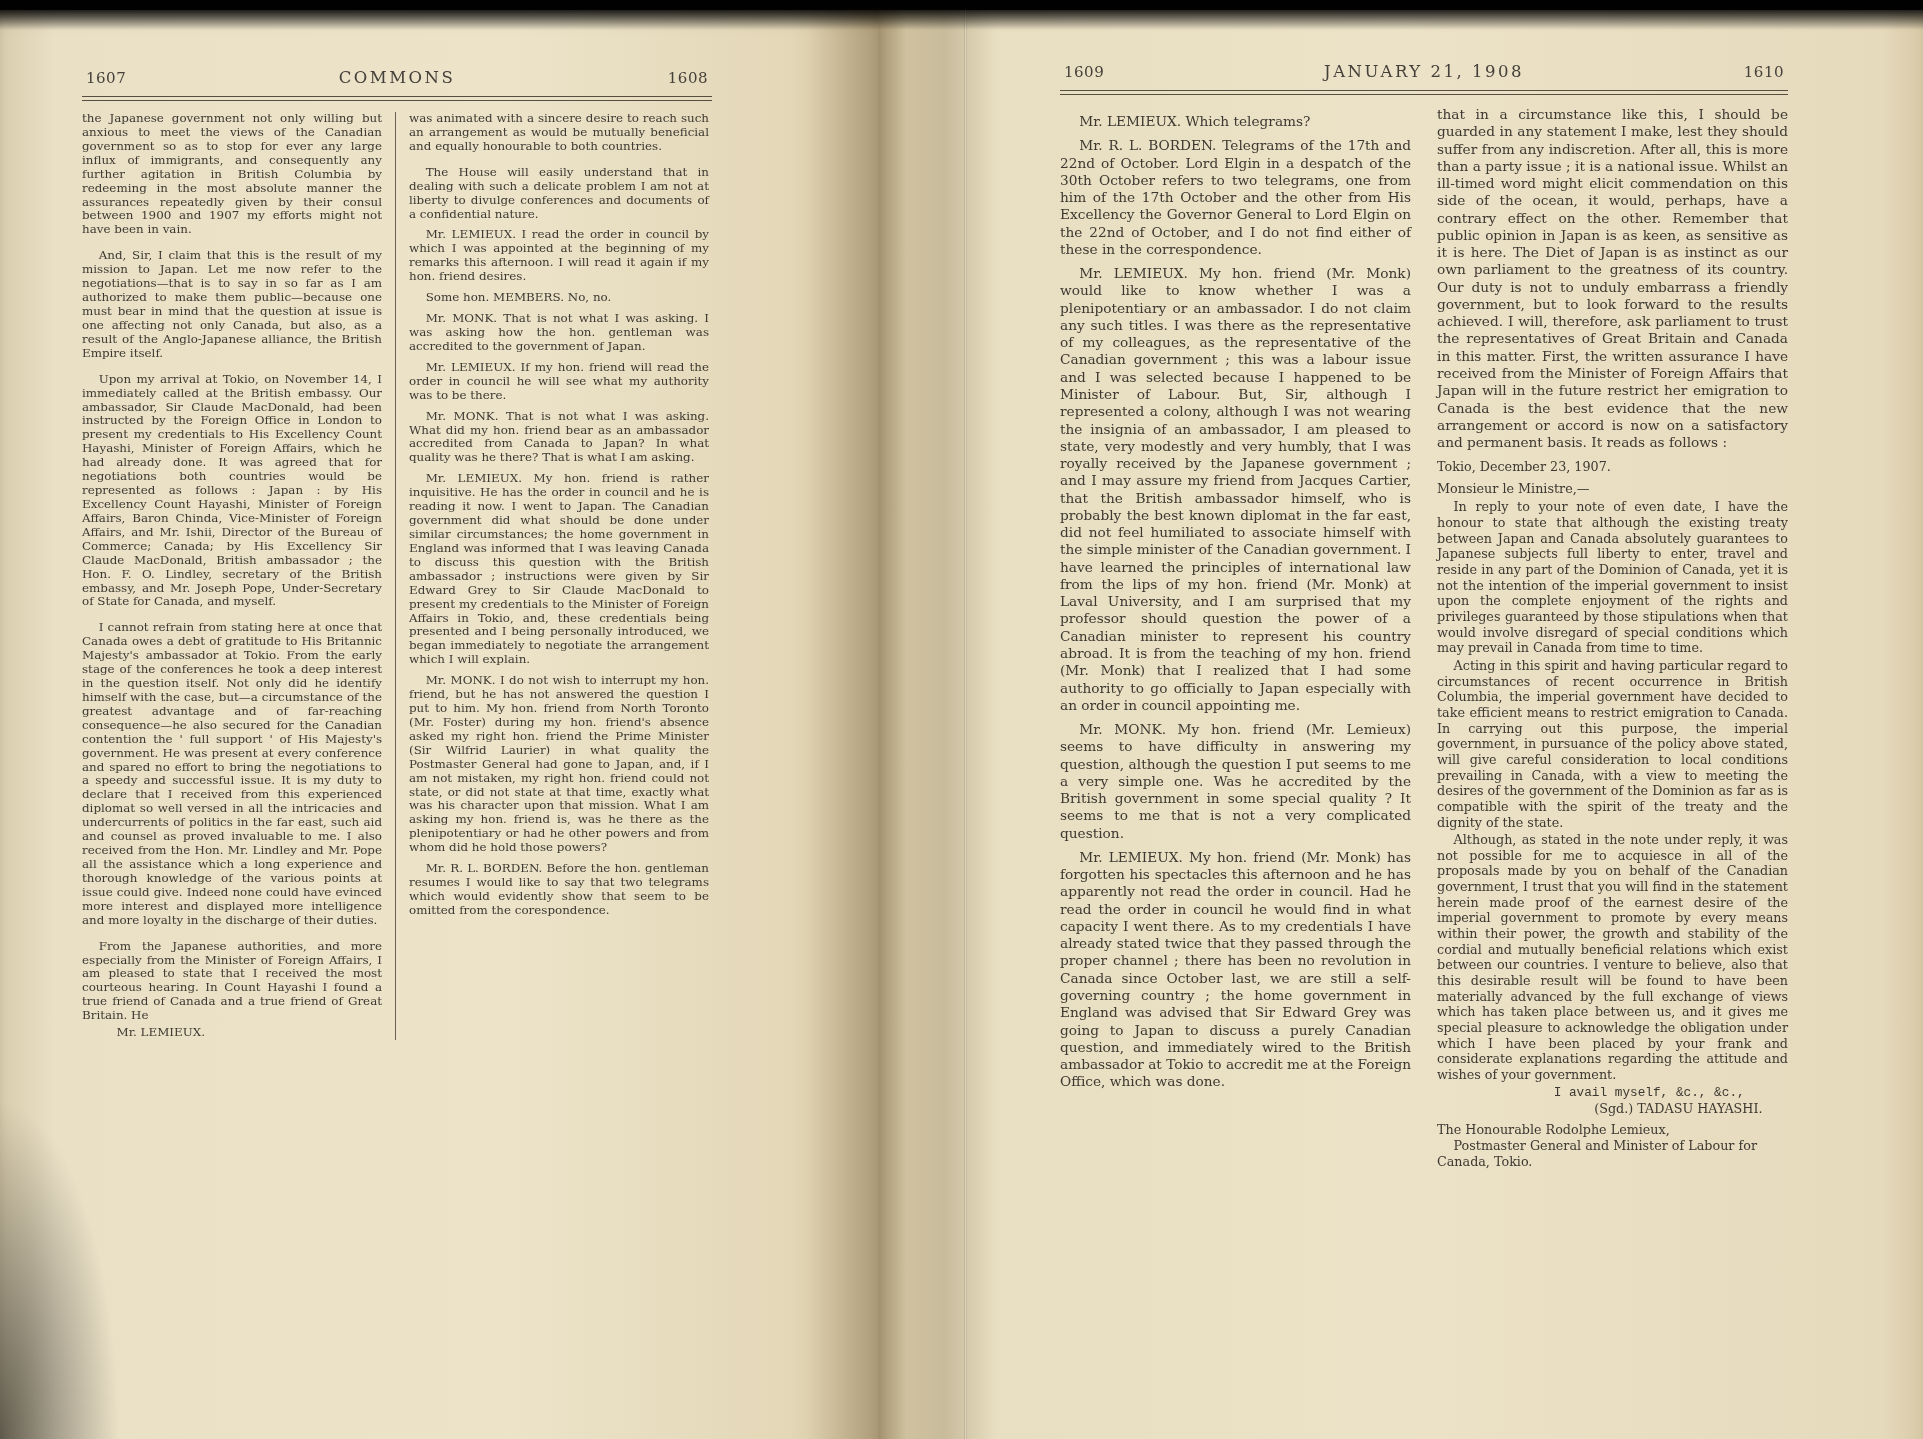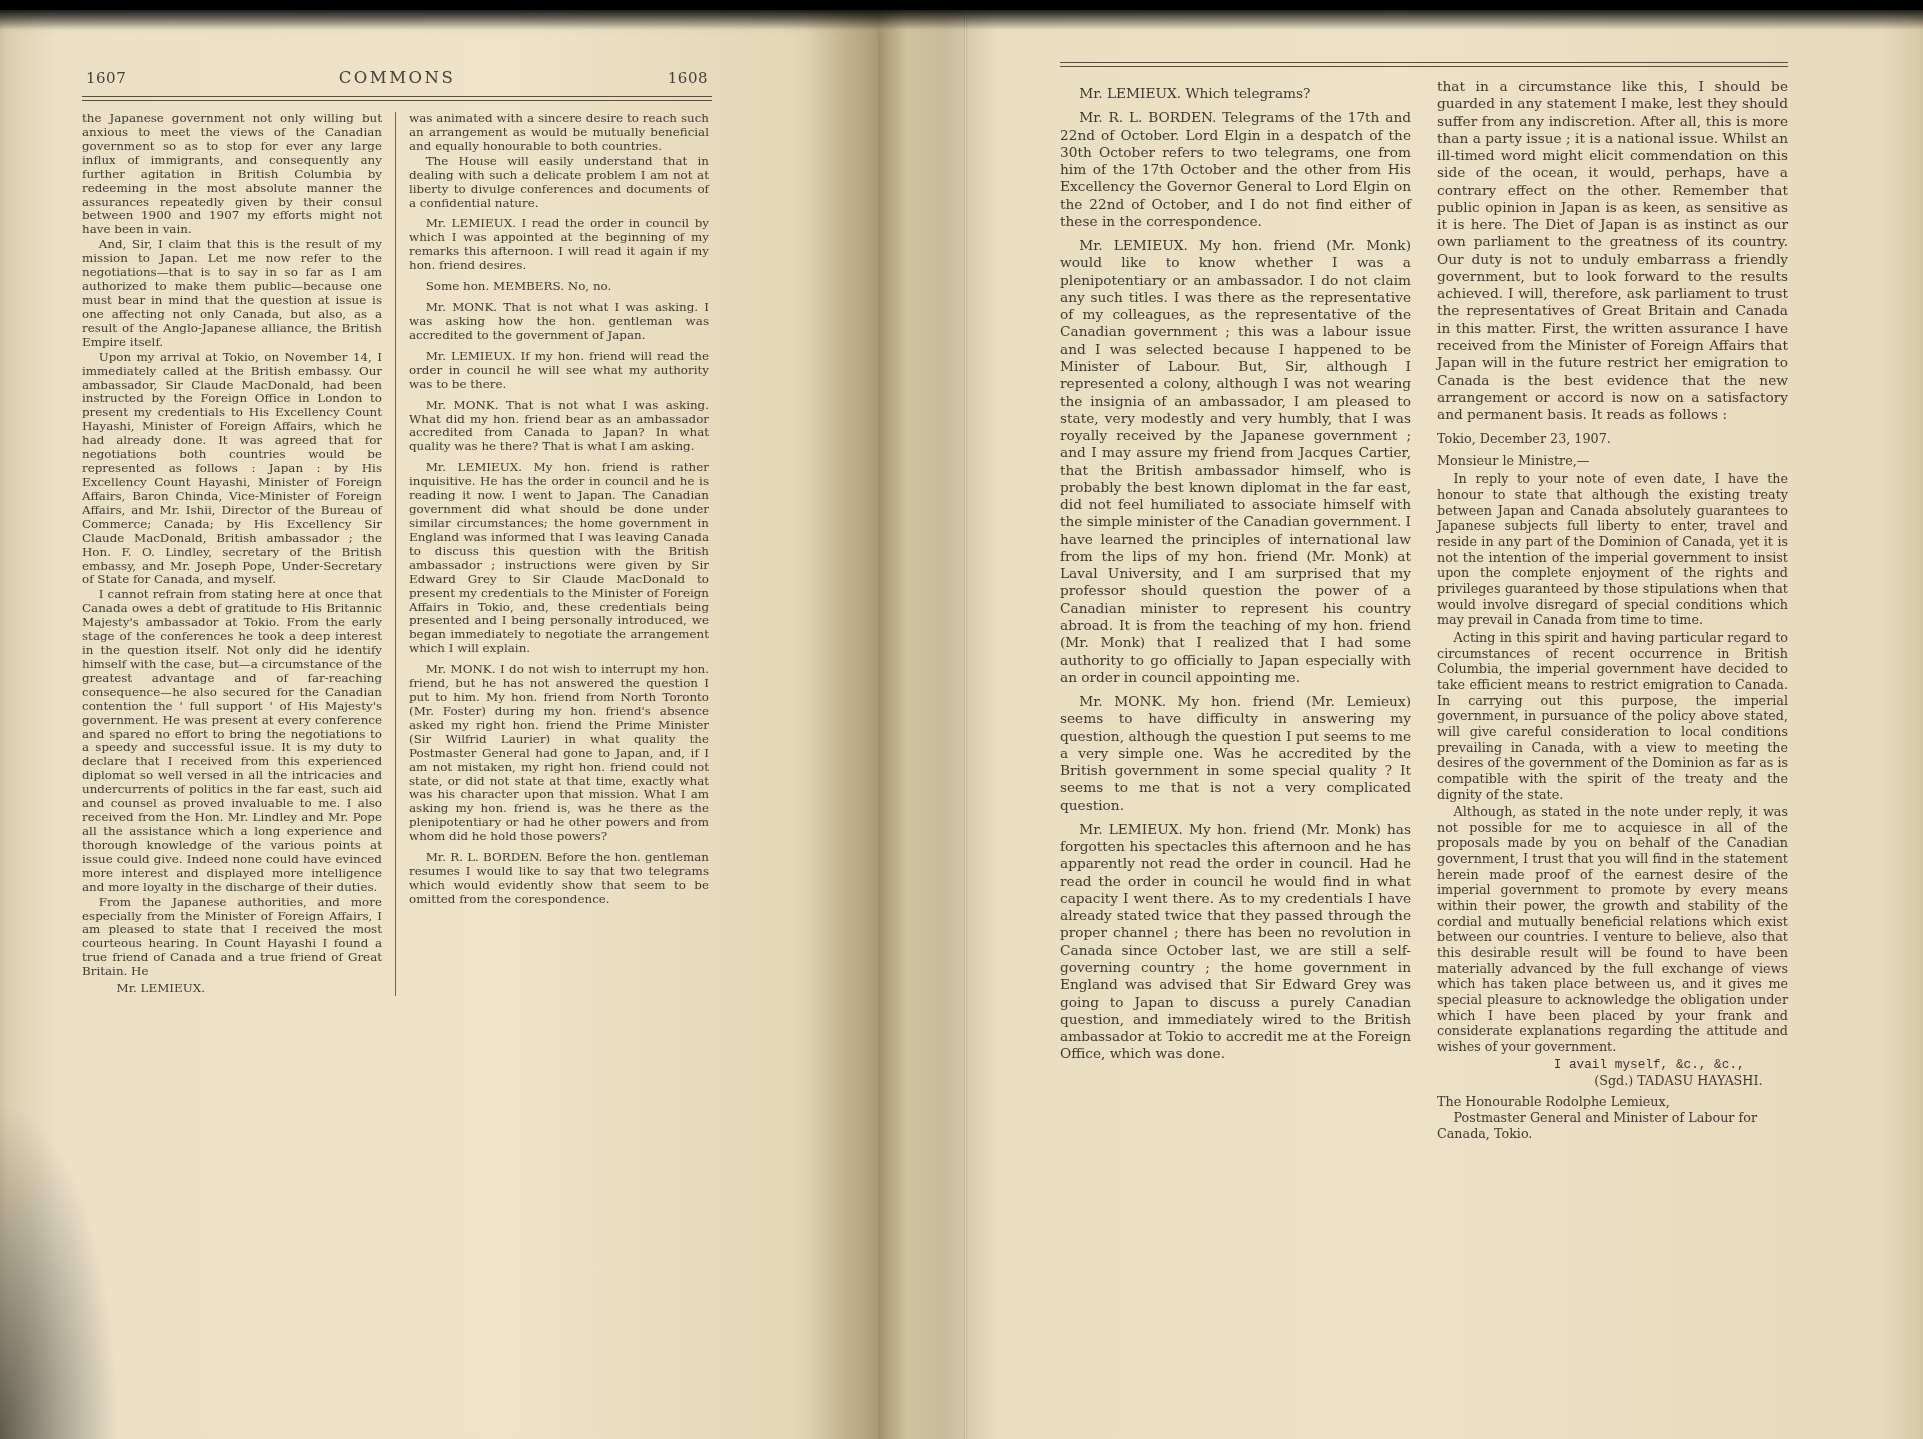--- a/index.html
+++ b/index.html
@@ -57,21 +57,21 @@
     margin-bottom:11px;
   }
   .cols { display:flex; align-items:stretch; }
   .col { flex:0 0 auto; color:#3d3831; text-align:justify; }
   .page.left  .col { width:300px; font-size:11.9px; line-height:1.17; }
   .page.right .col { width:351px; font-size:13.7px; line-height:1.26; }
   .col-rule { width:1px; background:#6b6251; margin:0 13px; }
 
   .para { margin:0; }
   .para.flush { text-indent:0; }
-  .para.indent { text-indent:1.4em; margin-top:1px; }
+  .para.indent { text-indent:1.4em; margin-top:12px; }
   .para.speech { text-indent:1.4em; margin-top:7px; }
   .para.speaker-footer { text-indent:2.9em; margin-top:3px; text-align:left; }
   .para.dateline { padding-right:1.1em; font-size:.93em; margin-top:8px; }
   .para.salutation { font-size:.93em; margin-top:6px; }
   .para.letter { font-size:.93em; line-height:1.23; text-indent:1.3em; margin-top:2px; }
   .para.closing-1 { font-size:.93em; text-align:right; padding-right:3.4em; margin-top:2px;font-family:Liberation Mono, monospace; }
   .para.closing-2 { font-size:.93em; text-align:right; padding-right:2.0em; }
   .para.addressee { font-size:.93em; margin-top:5px; text-align:left; }
   .para.addressee-2 { font-size:.93em; text-indent:1.3em; text-align:left; }
 </style>
@@ -110,20 +110,25 @@
             <p class="para speech">Mr. MONK. I do not wish to interrupt my hon. friend, but he has not answered the question I put to him. My hon. friend from North Toronto (Mr. Foster) during my hon. friend's absence asked my right hon. friend the Prime Minister (Sir Wilfrid Laurier) in what quality the Postmaster General had gone to Japan, and, if I am not mistaken, my right hon. friend could not state, or did not state at that time, exactly what was his character upon that mission. What I am asking my hon. friend is, was he there as the plenipotentiary or had he other powers and from whom did he hold those powers?</p>
             <p class="para speech">Mr. R. L. BORDEN. Before the hon. gentleman resumes I would like to say that two telegrams which would evidently show that seem to be omitted from the corespondence.</p>
           </div>
       </div>
     </div>
   </div>
 
   <div class="page right">
     <div class="crease"></div>
     <div class="content">
+      <div class="page-header">
+        <span class="pnum">1609</span>
+        <span class="running-title">JANUARY 21, 1908</span>
+        <span class="pnum">1610</span>
+      </div>
       <div class="rule-double"></div>
       <div class="cols">
         <div class="col">
             <p class="para speech">Mr. LEMIEUX. Which telegrams?</p>
             <p class="para speech">Mr. R. L. BORDEN. Telegrams of the 17th and 22nd of October. Lord Elgin in a despatch of the 30th October refers to two telegrams, one from him of the 17th October and the other from His Excellency the Governor General to Lord Elgin on the 22nd of October, and I do not find either of these in the correspondence.</p>
             <p class="para speech">Mr. LEMIEUX. My hon. friend (Mr. Monk) would like to know whether I was a plenipotentiary or an ambassador. I do not claim any such titles. I was there as the representative of my colleagues, as the representative of the Canadian government ; this was a labour issue and I was selected because I happened to be Minister of Labour. But, Sir, although I represented a colony, although I was not wearing the insignia of an ambassador, I am pleased to state, very modestly and very humbly, that I was royally received by the Japanese government ; and I may assure my friend from Jacques Cartier, that the British ambassador himself, who is probably the best known diplomat in the far east, did not feel humiliated to associate himself with the simple minister of the Canadian government. I have learned the principles of international law from the lips of my hon. friend (Mr. Monk) at Laval University, and I am surprised that my professor should question the power of a Canadian minister to represent his country abroad. It is from the teaching of my hon. friend (Mr. Monk) that I realized that I had some authority to go officially to Japan especially with an order in council appointing me.</p>
             <p class="para speech">Mr. MONK. My hon. friend (Mr. Lemieux) seems to have difficulty in answering my question, although the question I put seems to me a very simple one. Was he accredited by the British government in some special quality ? It seems to me that is not a very complicated question.</p>
             <p class="para speech">Mr. LEMIEUX. My hon. friend (Mr. Monk) has forgotten his spectacles this afternoon and he has apparently not read the order in council. Had he read the order in council he would find in what capacity I went there. As to my credentials I have already stated twice that they passed through the proper channel ; there has been no revolution in Canada since October last, we are still a self-governing country ; the home government in England was advised that Sir Edward Grey was going to Japan to discuss a purely Canadian question, and immediately wired to the British ambassador at Tokio to accredit me at the Foreign Office, which was done.</p>
           </div>
         <div class="col-rule"></div>

